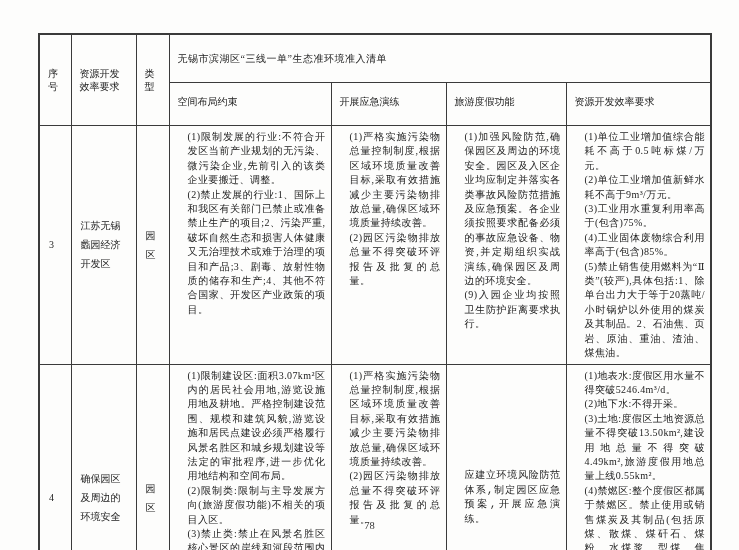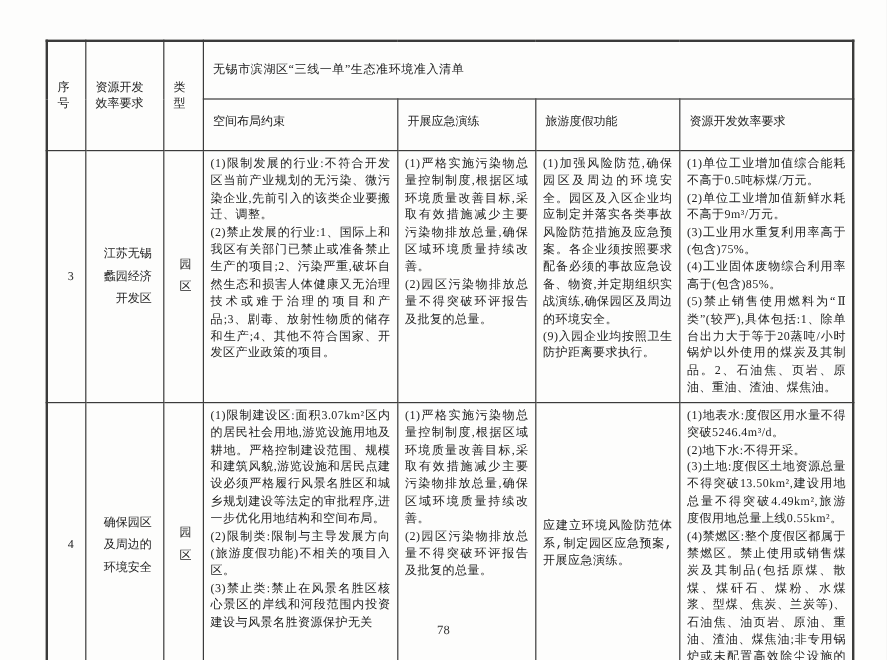--- a/index.html
+++ b/index.html
@@ -35,31 +35,31 @@
     line-height: 13px;
     padding: 17px 8px;
   }
   tr.h1 { height: 19px; }
   tr.h2 { height: 34px; }
   tr.r3 { height: 200px; }
   tr.r4 { height: 233px; }
   th.title { font-size: 10px; letter-spacing: 0.5px; }
   th.subhead { padding-top: 12px; vertical-align: middle; margin-top: 18px; }
   td.center {
-    text-align: right;
+    text-align: left;
     vertical-align: middle;
     line-height: 19px;
     padding: 8px 9px;
   }
   td.celltext {
     vertical-align: top;
     text-align: justify;
     white-space: pre-line;
     line-height: 14.4px;
-    padding: 4px 5px 3px 6px;
+    padding: 4px 5px 3px 18px;
     letter-spacing: 0.4px;
   }
   td.vmid { vertical-align: middle; font-family: Liberation Mono, monospace; }
   .pageno {
     position: absolute;
     left: 0;
     right: 0;
     top: 520px;
     text-align: center;
     font-size: 10.5px;

